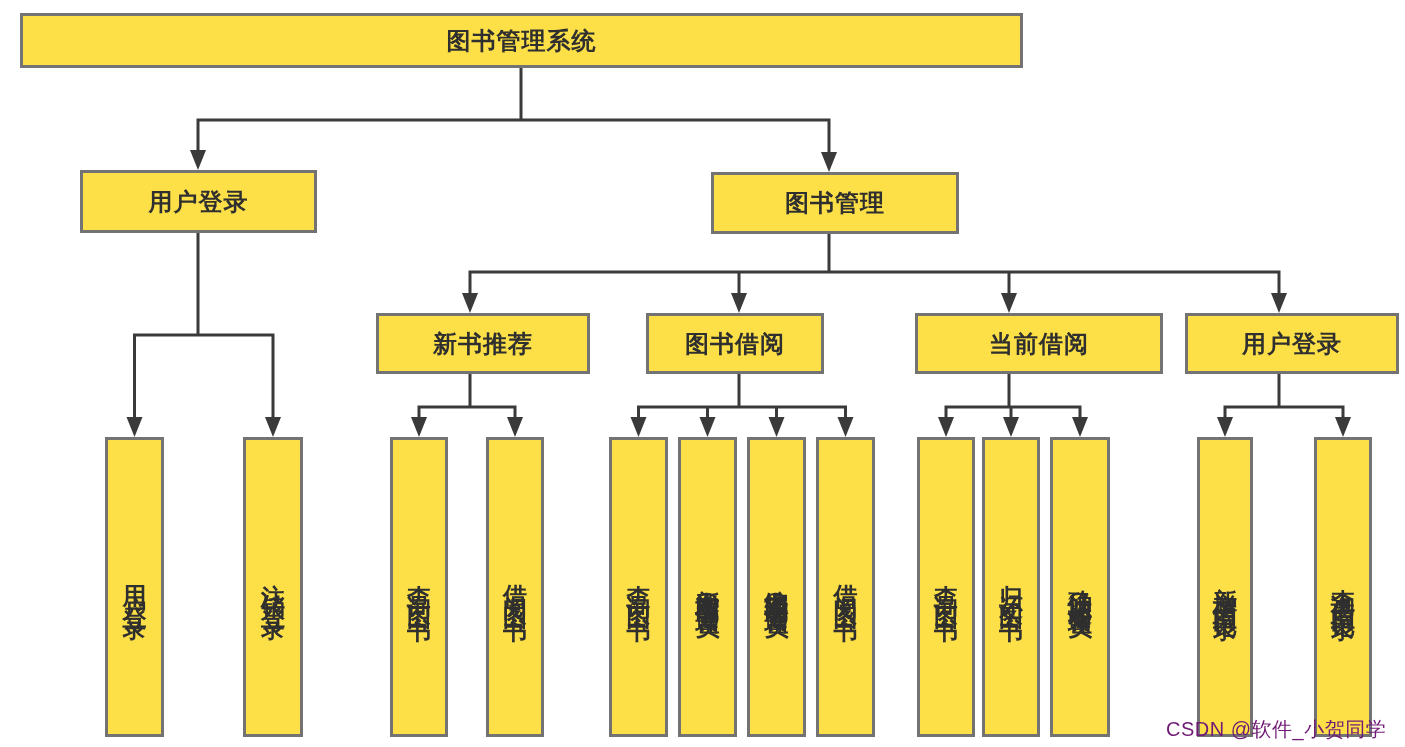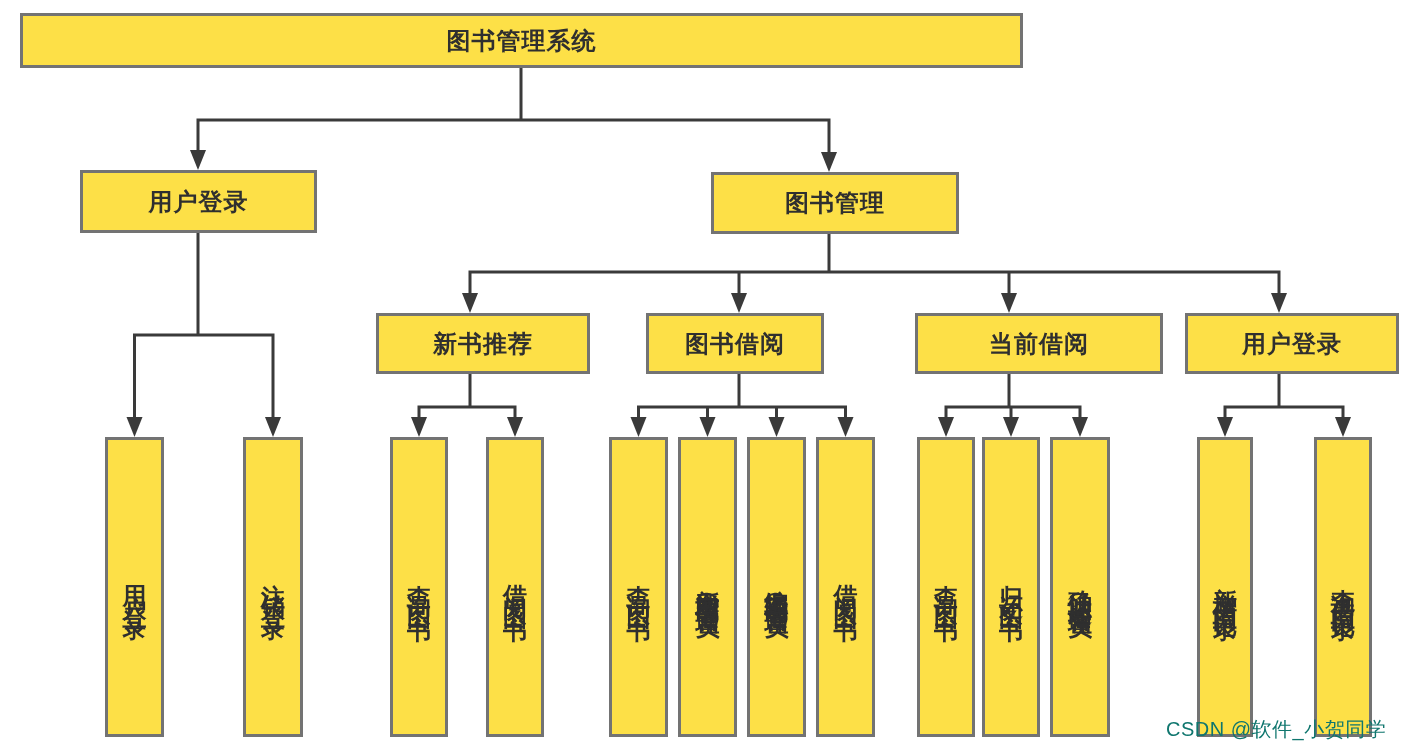--- a/index.html
+++ b/index.html
@@ -66,21 +66,21 @@
   .n-cb-query{left:917px;width:58px;}
   .n-cb-return{left:982px;width:58px;}
   .n-cb-confirm{left:1050px;width:60px;}
   .n-br-add{left:1197px;width:56px;}
   .n-br-query{left:1314px;width:58px;}
 
   .watermark{
     position:absolute;
     left:1166px;top:716px;
     font-size:20px;
-    color:#0f766e;
+    color:#701a75;
     letter-spacing:0.5px;
     white-space:nowrap;
     z-index:5;
   }
 </style>
 </head>
 <body>
 
 <div class="canvas">
 

